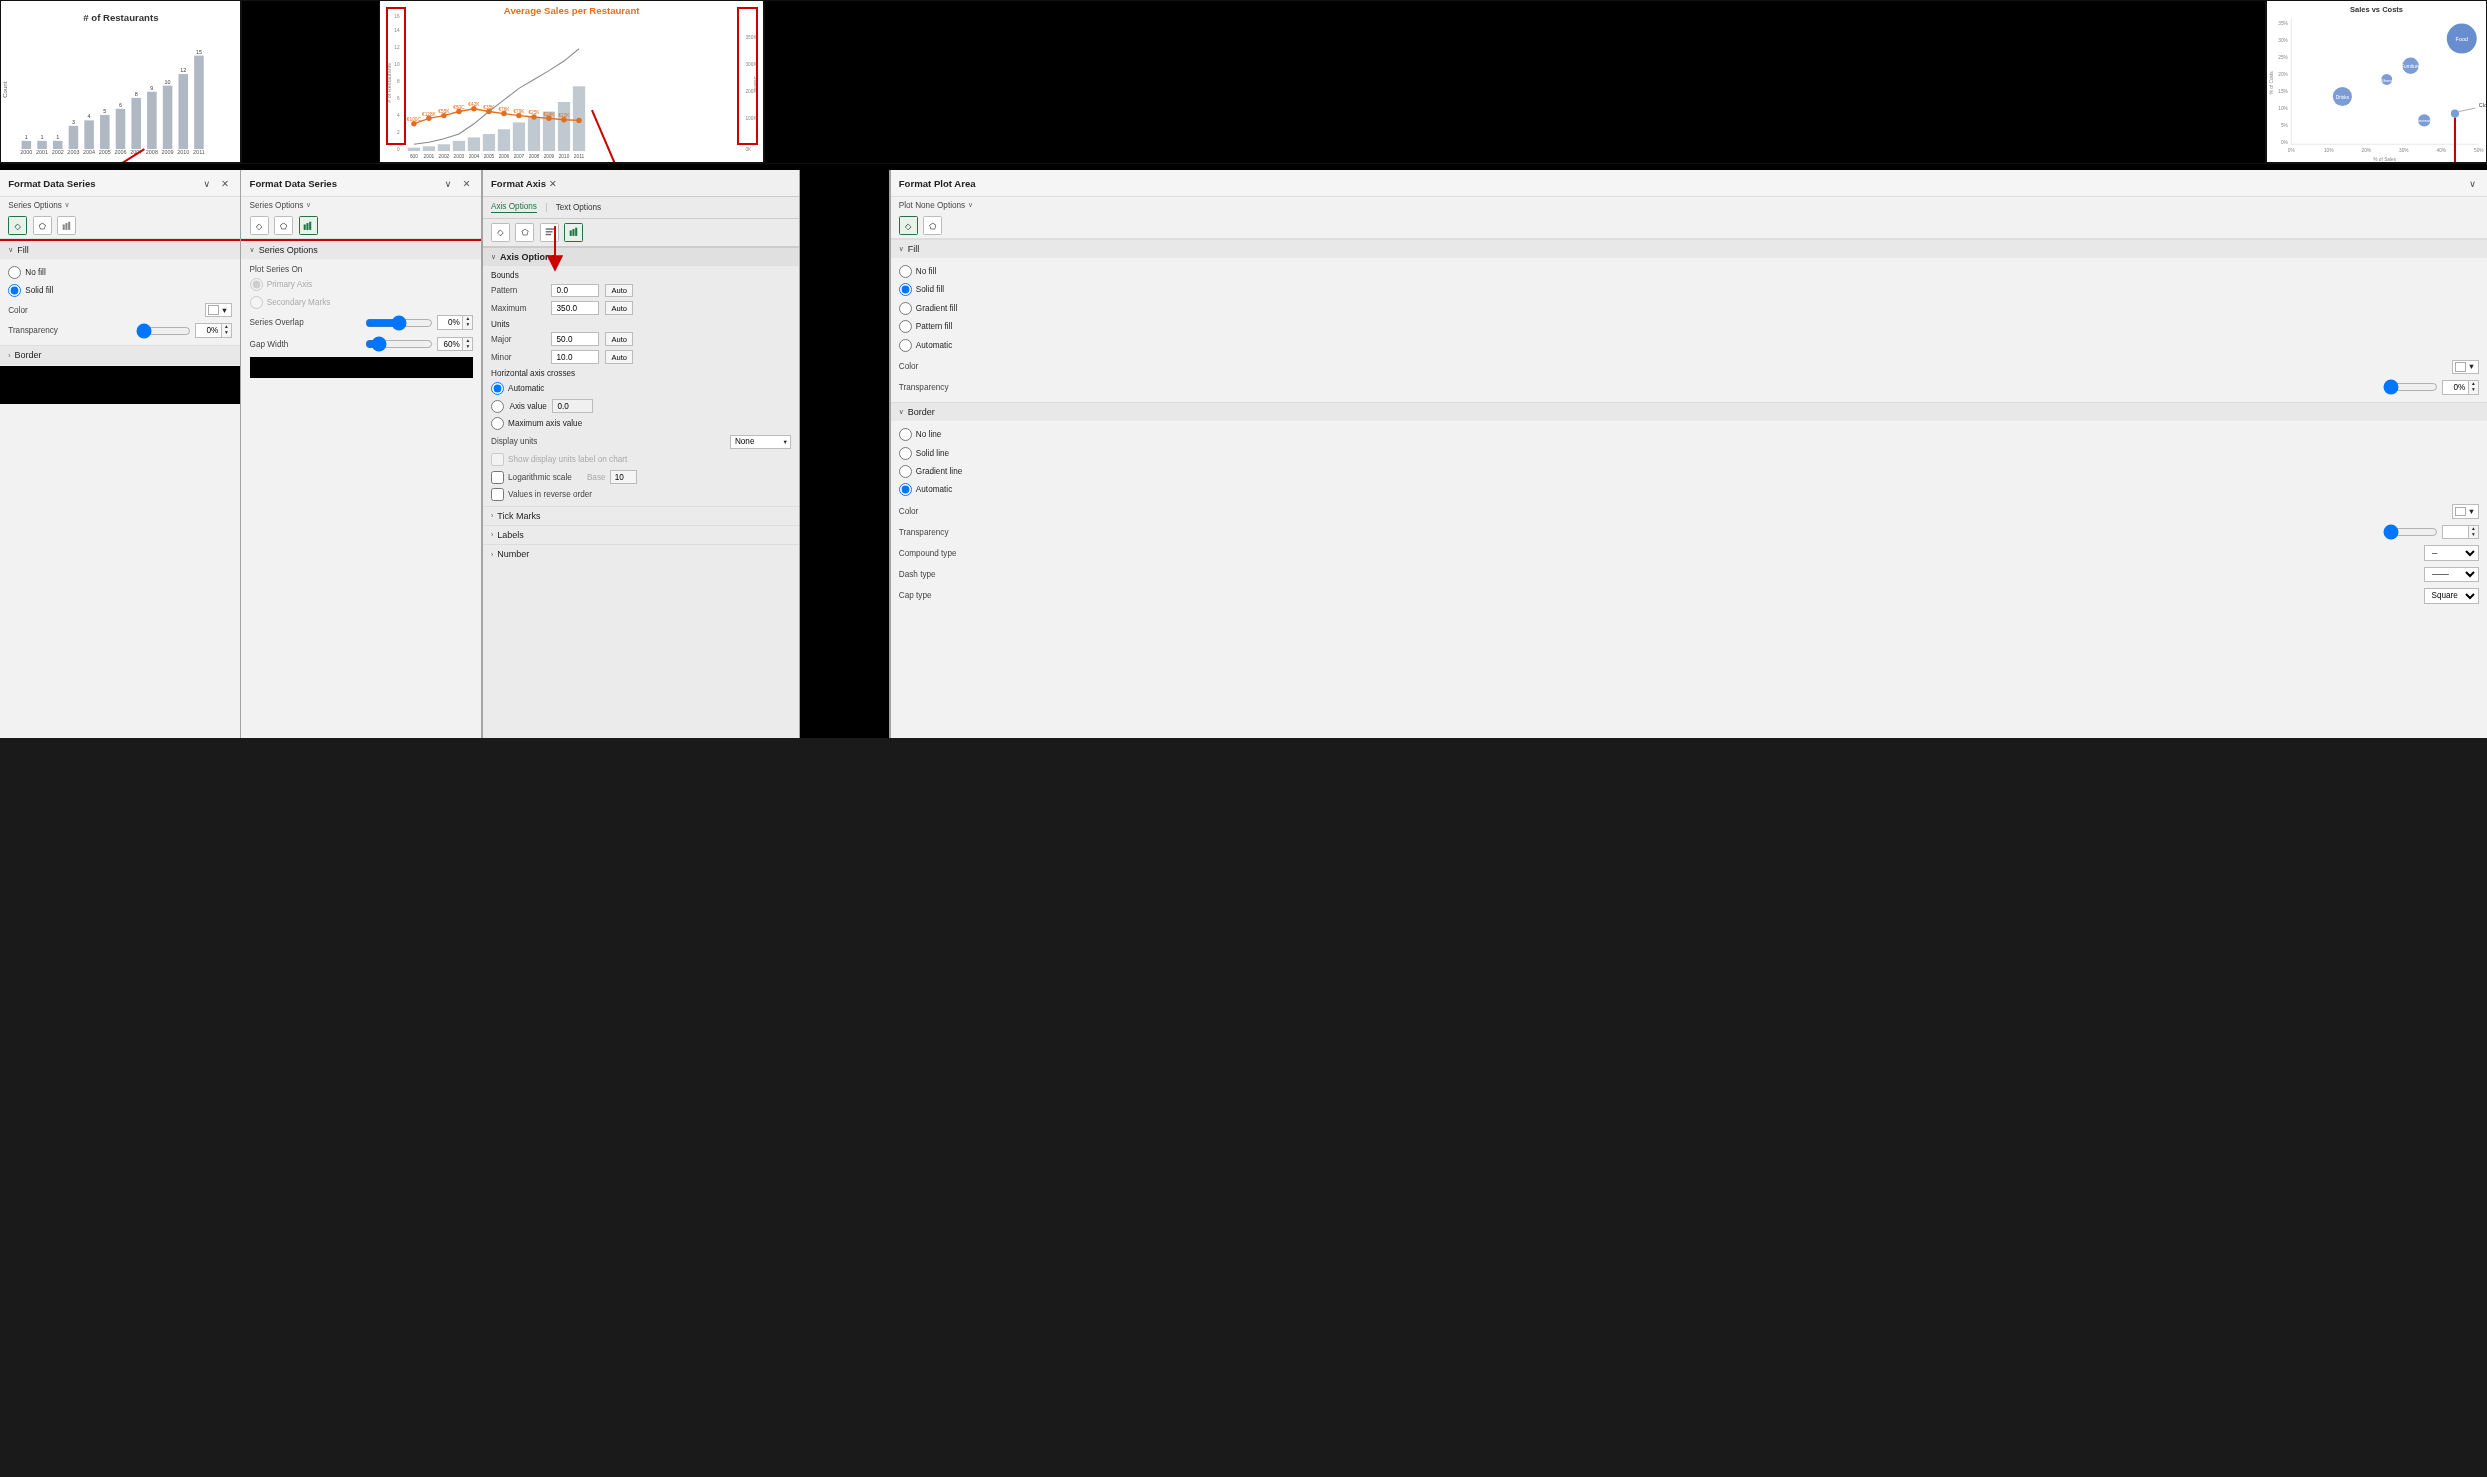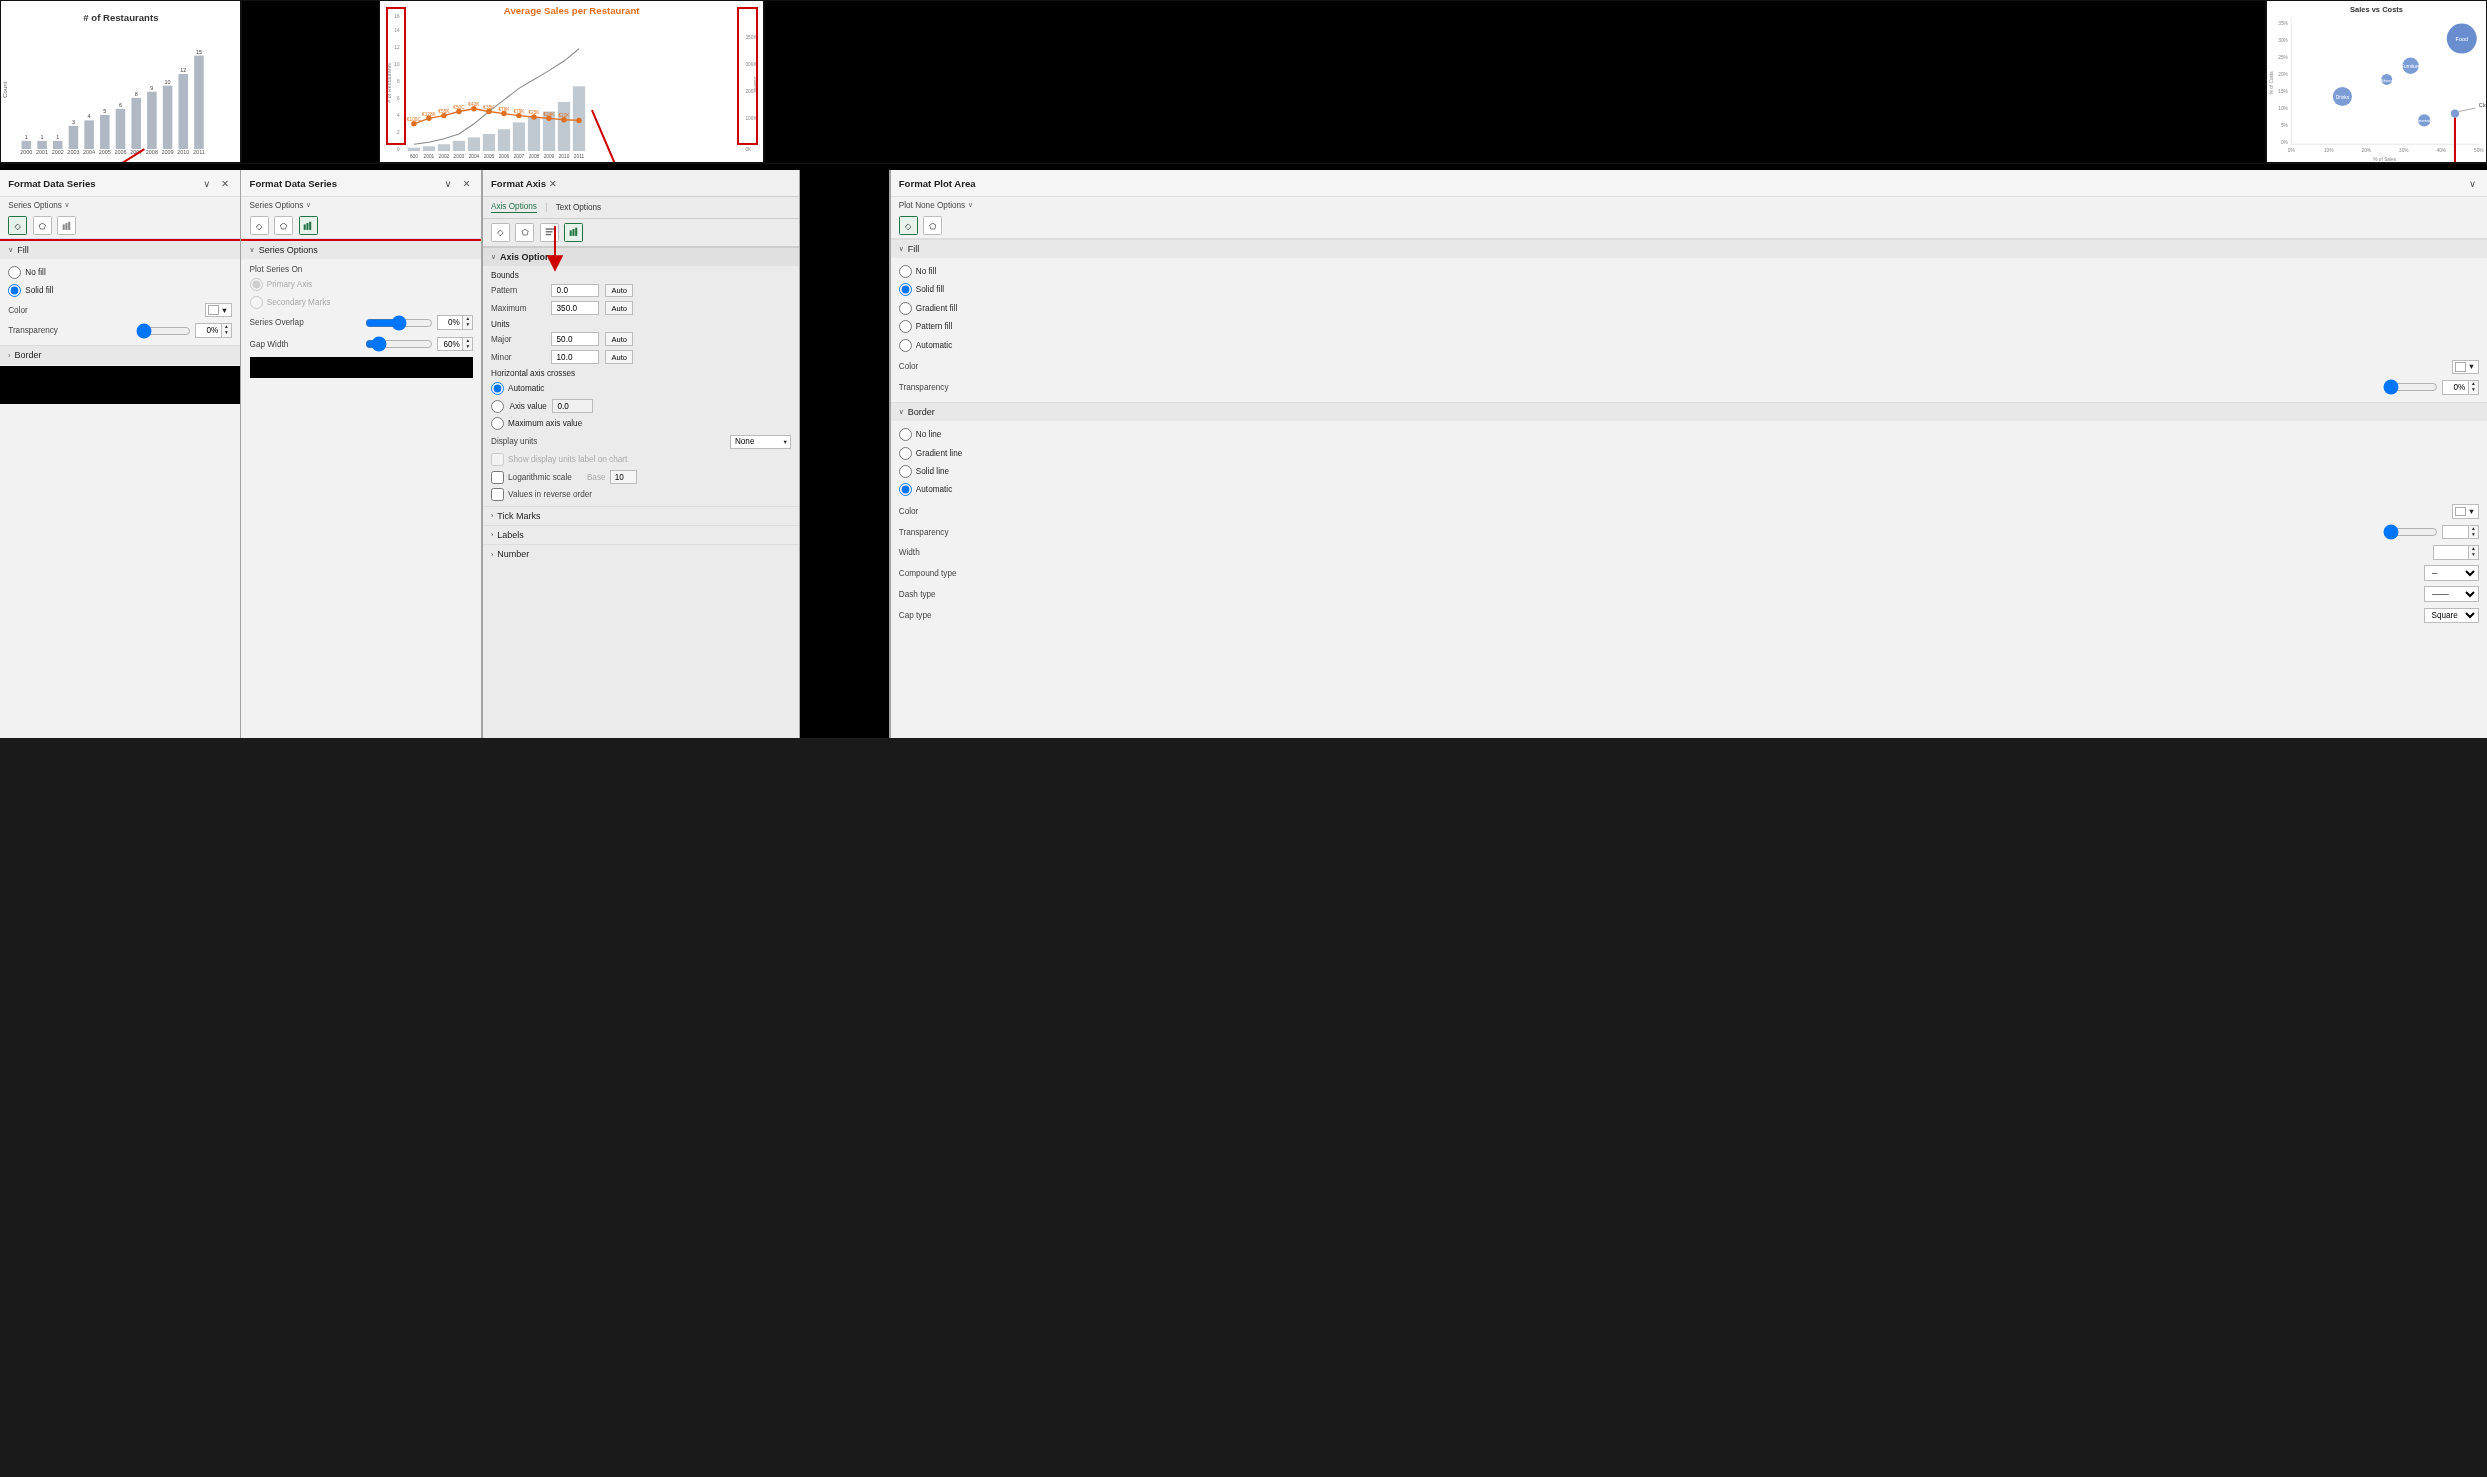--- a/index.html
+++ b/index.html
@@ -875,26 +875,26 @@
         <span style="font-size:6.8px; color:#555; margin-right:4.1px;">∨</span>
         <span style="font-size:9px; font-weight:500;">Border</span>
       </div>
 
       <div style="padding:4.1px 8.2px;">
         <div class="radio-row">
           <input type="radio" name="pborder" id="pbnoline" style="">
           <label for="pbnoline" class="radio-label">No line</label>
         </div>
         <div class="radio-row">
+          <input type="radio" name="pborder" id="pbsolidline" style="">
+          <label for="pbsolidline" class="radio-label">Solid line</label>
+        </div>
+        <div class="radio-row">
           <input type="radio" name="pborder" id="pbgradientline" style="">
           <label for="pbgradientline" class="radio-label">Gradient line</label>
-        </div>
-        <div class="radio-row">
-          <input type="radio" name="pborder" id="pbsolidline" style="">
-          <label for="pbsolidline" class="radio-label">Solid line</label>
         </div>
         <div class="radio-row">
           <input type="radio" name="pborder" id="pbautomatic" checked="" style="">
           <label for="pbautomatic" class="radio-label">Automatic</label>
         </div>
 
         <div class="color-row" style="margin-top:2.7px;">
           <span class="color-label">Color</span>
           <div class="color-picker-btn">
             <div class="color-swatch"></div>
@@ -909,32 +909,20 @@
             <div class="value-spinner">
               <input type="text" class="vs-input" style="">
               <div class="vs-arrows">
                 <div class="vs-arrow">▲</div>
                 <div class="vs-arrow">▼</div>
               </div>
             </div>
           </div>
         </div>
 
-        <div class="transparency-row">
-          <span class="transp-label">Width</span>
-          <div class="transp-controls">
-            <div class="value-spinner" style="margin-left:auto;">
-              <input type="text" class="vs-input" style="width: 34px;">
-              <div class="vs-arrows">
-                <div class="vs-arrow">▲</div>
-                <div class="vs-arrow">▼</div>
-              </div>
-            </div>
-          </div>
-        </div>
 
         <div class="border-select-row">
           <span class="bs-label">Compound type</span>
           <select class="bs-select">
             <option>─</option>
             <option>═</option>
             <option>≡</option>
           </select>
         </div>
 

